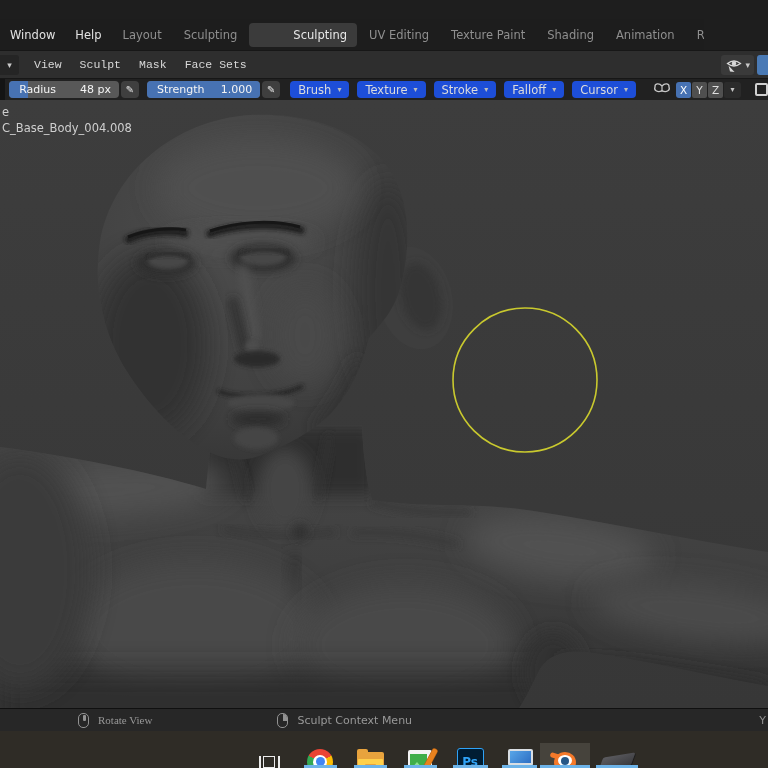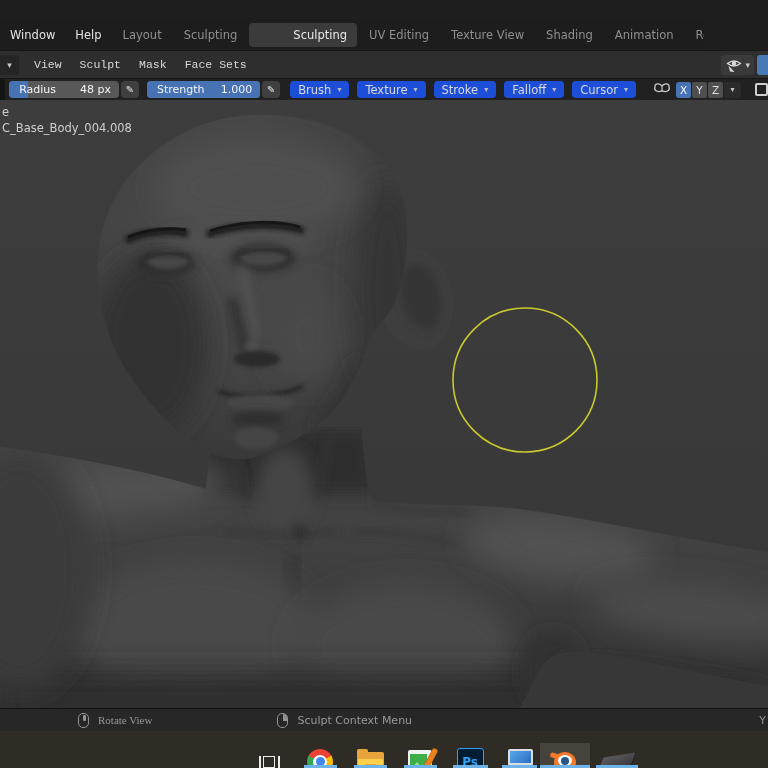--- a/index.html
+++ b/index.html
@@ -134,21 +134,21 @@
 
 
   <div id="menubar" class="abs">
     <span class="menu-item">Window</span>
     <span class="menu-item">Help</span>
     <span id="tab-spacer"></span>
     <span class="ws-tab">Layout</span>
     <span class="ws-tab">Sculpting</span>
     <span class="ws-tab active">Sculpting</span>
     <span class="ws-tab">UV Editing</span>
-    <span class="ws-tab">Texture View</span>
+    <span class="ws-tab">Texture Paint</span>
     <span class="ws-tab">Shading</span>
     <span class="ws-tab">Animation</span>
     <span class="ws-tab">Rendering</span>
     <span class="ws-tab">Compositing</span>
 
   </div>
 
   <div id="vp-header" class="abs">
     <div id="editor-select">▾</div>
     <span class="hdr-menu">View</span>

